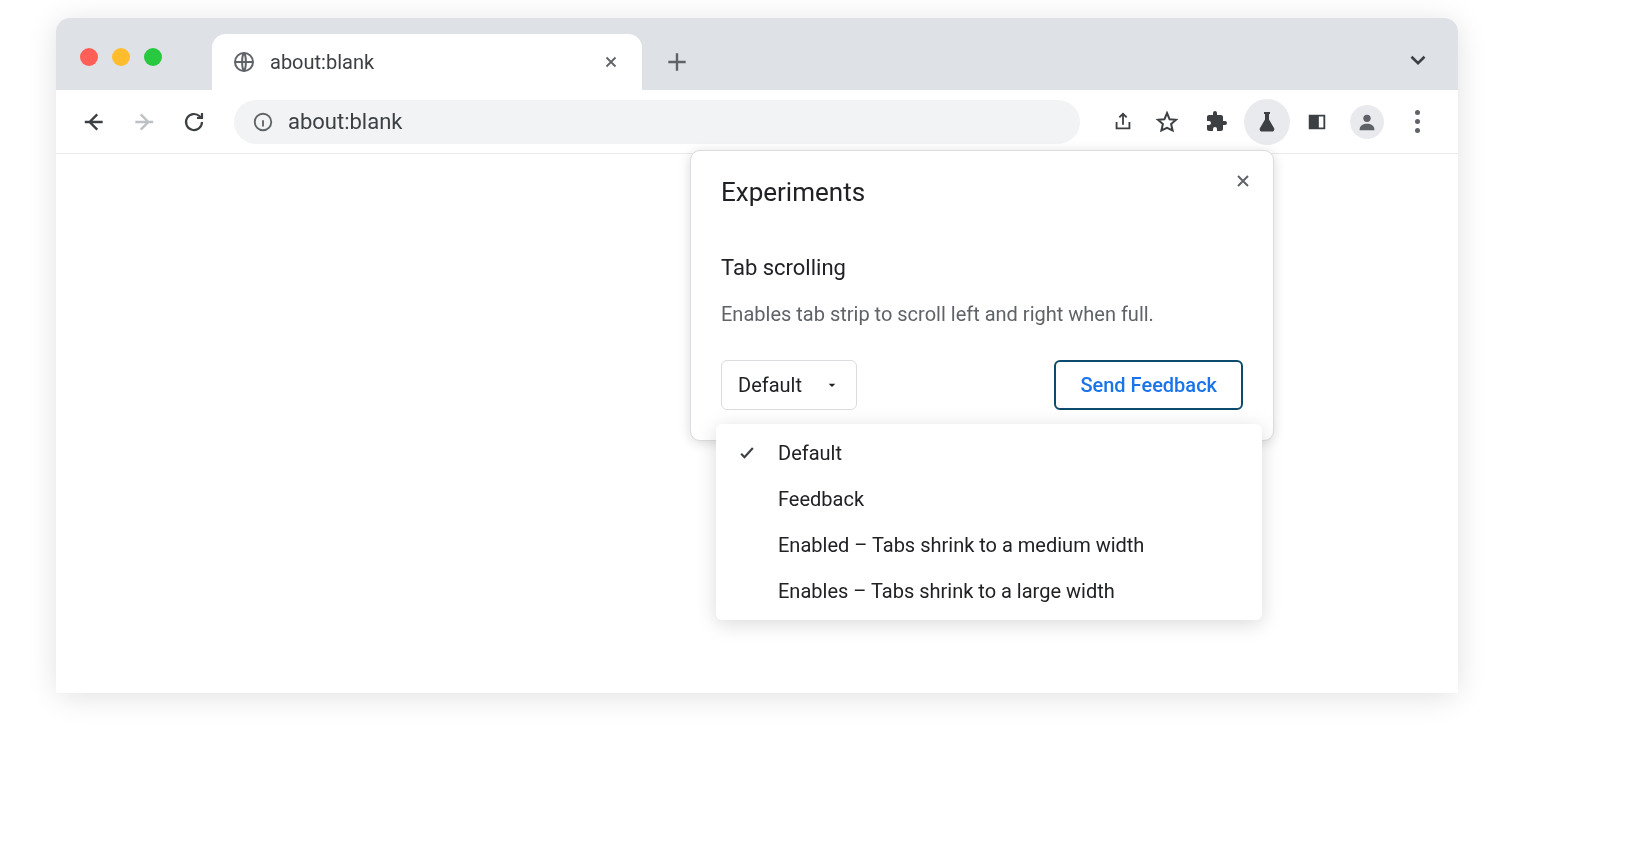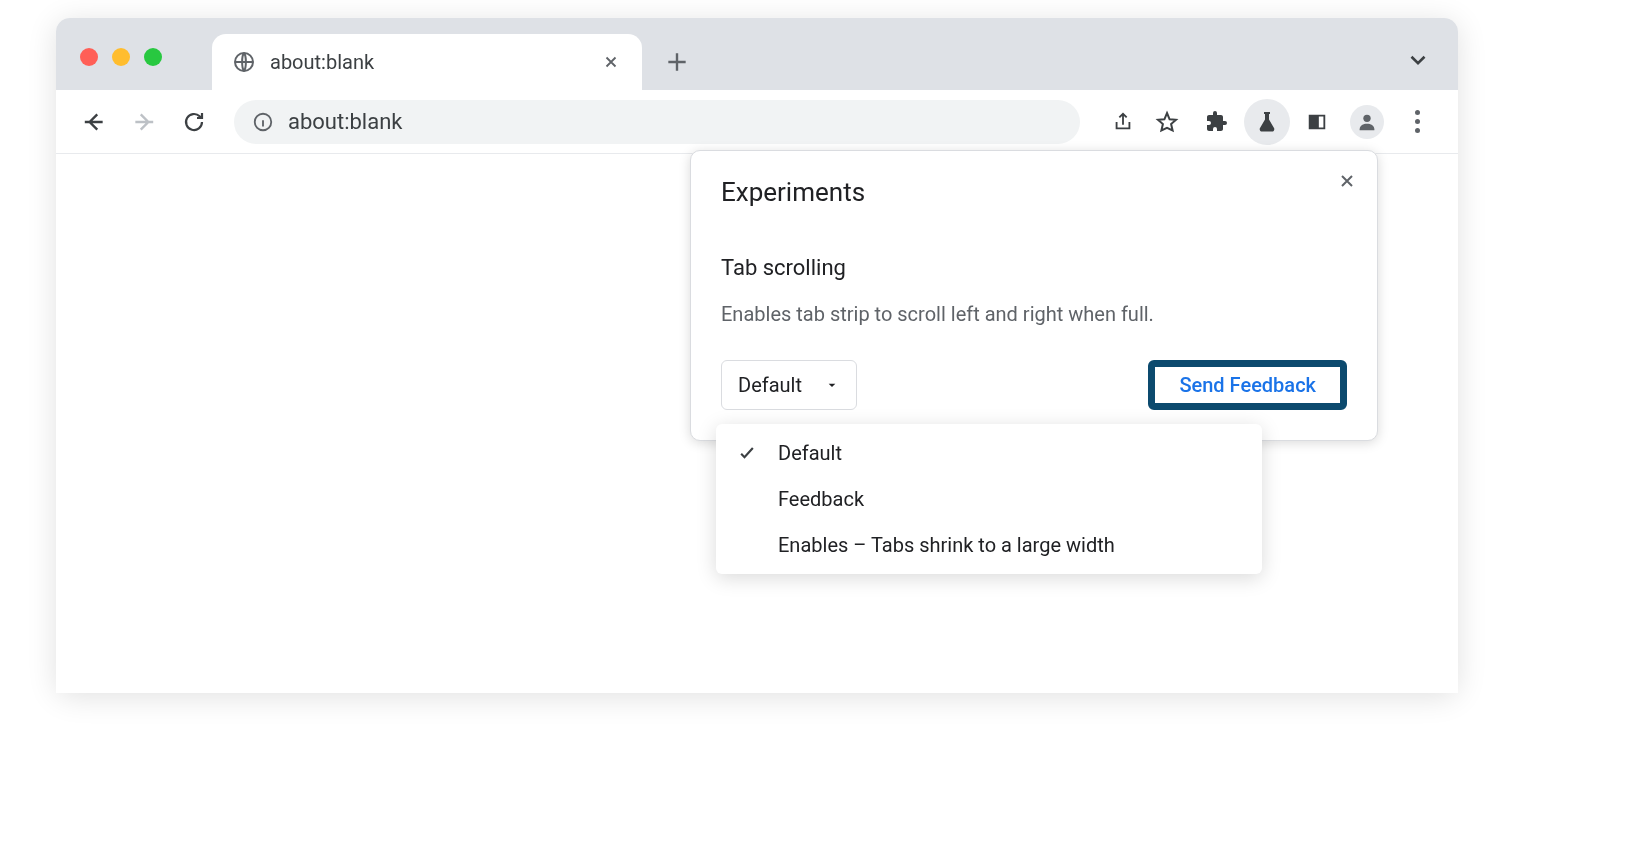--- a/index.html
+++ b/index.html
@@ -120,21 +120,21 @@
   .kebab span{width:5px;height:5px;border-radius:50%;background:#5f6368;}
   .content-area {
     background:#fff;
     height: calc(100% - 136px);
   }
   
   .popup {
     position:absolute;
     top:150px;
     left:690px;
-    width:688px;
+    width:584px;
     background:#fff;
     border:1px solid #dadce0;
     border-radius:10px;
     box-shadow: 0 2px 12px rgba(0,0,0,0.15);
     padding: 26px 30px 30px 30px;
   }
   .popup-close {
     position:absolute; top:14px; right:14px;
     width:32px;height:32px;
     display:flex;align-items:center;justify-content:center;
@@ -144,21 +144,21 @@
   .exp-name { font-size:22px; color:#202124; margin-bottom:20px; }
   .exp-desc { font-size:20px; color:#5f6368; margin-bottom:32px; line-height:1.4; }
   .exp-row { display:flex; gap:20px; justify-content:space-between; }
   .select-btn {
     height:50px; border:1px solid #dadce0; border-radius:6px;
     background:#fff; display:flex; align-items:center;
     padding: 0 16px; gap: 22px; font-size:20px; color:#202124;
     cursor:pointer;
   }
   .feedback-btn {
-    height:50px; border:7px solid #0c4a6e; border-radius:6px;
+    height:50px; border:2px solid #0c4a6e; border-radius:6px;
     background:#fff; display:flex; align-items:center;
     padding: 0 24px; font-size:20px; color:#1a73e8; font-weight:500;
     cursor:pointer;
   }
   
   .dropdown {
     position:absolute;
     top:424px;
     left:716px;
     width:546px;
@@ -323,15 +323,19 @@
         </svg>
       </span>
       <span>Default</span>
     </div>
     <div class="dropdown-item">
       <span class="check-slot"></span>
       <span>Feedback</span>
     </div>
     <div class="dropdown-item">
       <span class="check-slot"></span>
+      <span>Enabled – Tabs shrink to a medium width</span>
+    </div>
+    <div class="dropdown-item">
+      <span class="check-slot"></span>
       <span>Enables – Tabs shrink to a large width</span>
     </div>
   </div>
 
 </body></html>

